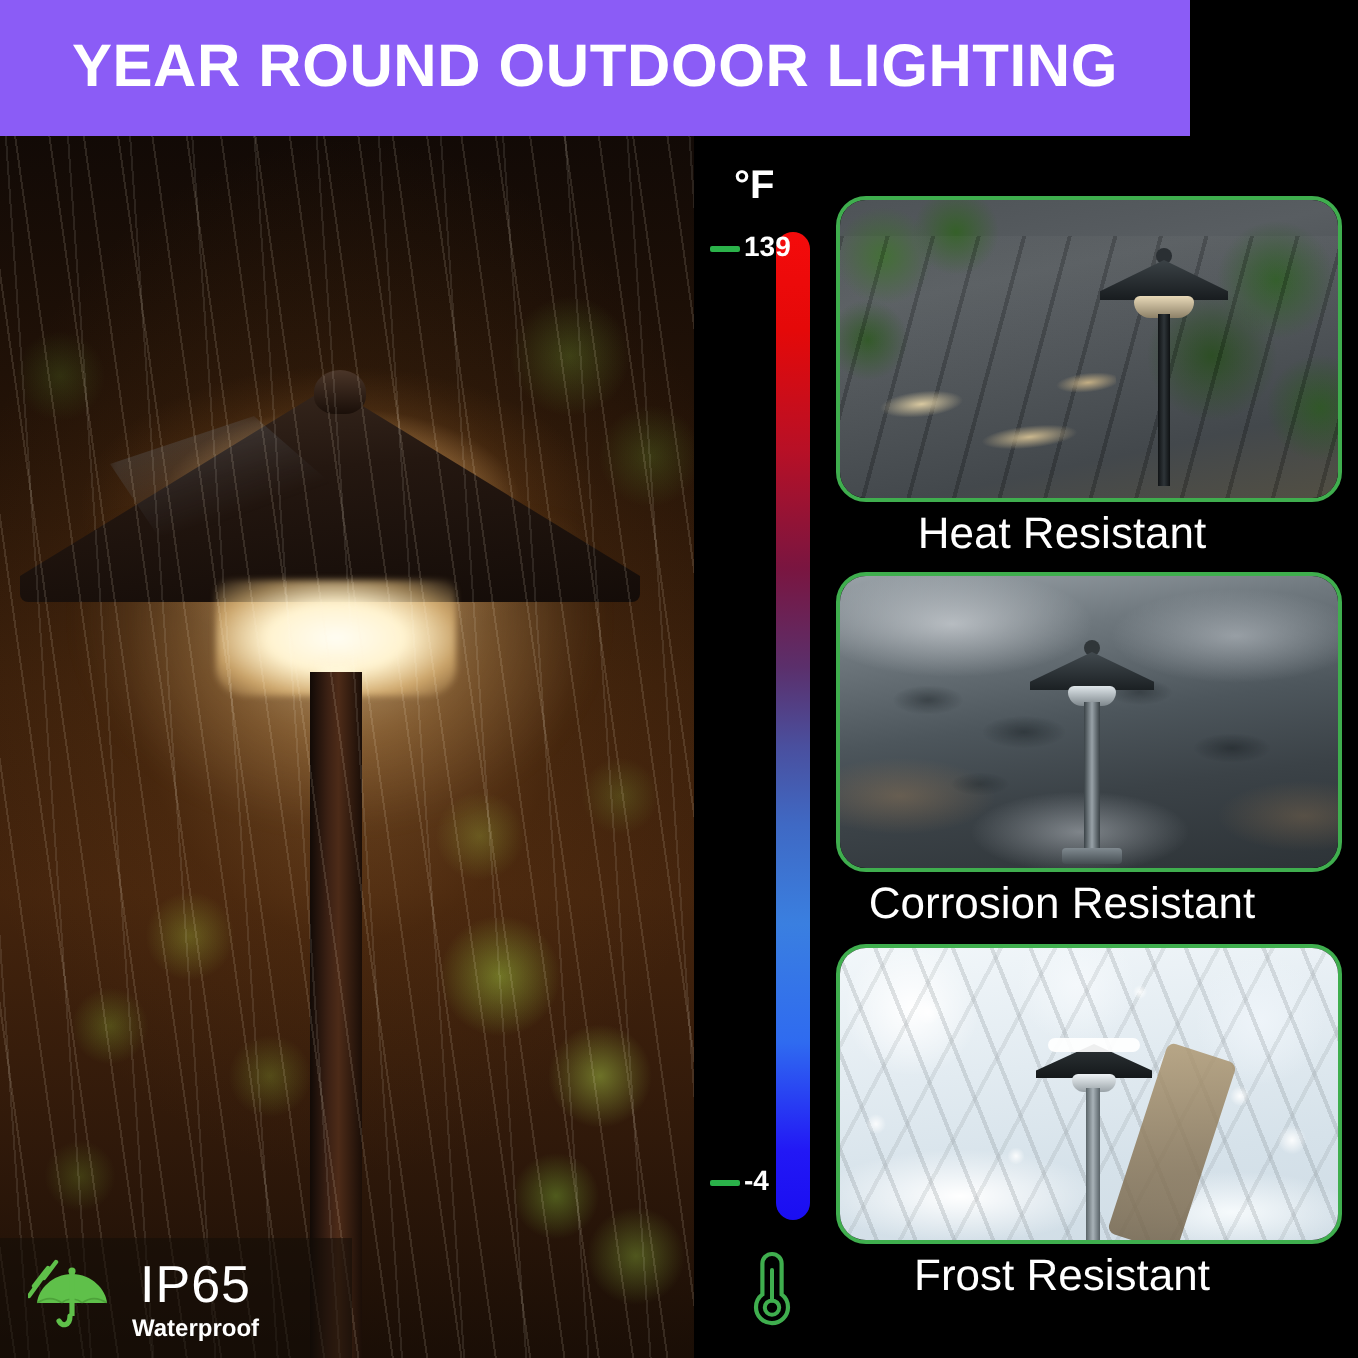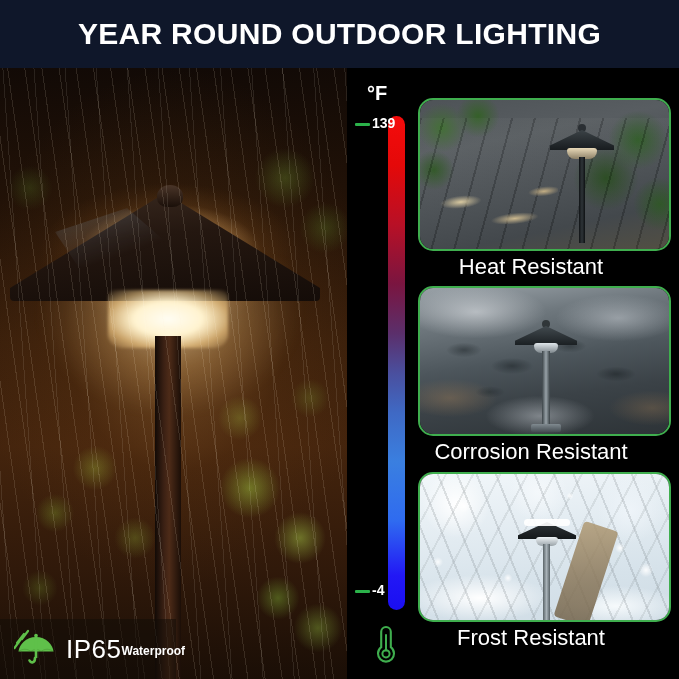--- a/index.html
+++ b/index.html
@@ -1,20 +1,20 @@
 <!DOCTYPE html>
 <html><head>
 <meta charset="utf-8">
 <style>
   html,body{margin:0;padding:0;background:#000;}
   body{width:679px;height:679px;overflow:hidden;font-family:"Liberation Sans",sans-serif;}
   .page{position:relative;width:679px;height:679px;background:#000;overflow:hidden;}
 
   
-  .header{position:absolute;left:0;top:0;width:679px;height:68px;background:#0f172a;
+  .header{position:absolute;left:0;top:0;width:595px;height:68px;background:#8b5cf6;
           display:flex;align-items:center;justify-content:center;}
   .header-title{color:#ffffff;font-size:30px;font-weight:bold;letter-spacing:0.3px;
                 white-space:nowrap;line-height:1;}
 
   
   .hero{position:absolute;left:0;top:68px;width:347px;height:611px;overflow:hidden;
         background:#1a0d05;}
   .hero-bg{position:absolute;inset:0;
     background:
       radial-gradient(ellipse 130px 70px at 170px 185px, rgba(255,246,225,0.98) 0%, rgba(255,228,170,0.85) 22%, rgba(255,190,110,0.42) 45%, rgba(180,110,40,0.12) 70%, rgba(0,0,0,0) 100%),
@@ -64,21 +64,21 @@
   .lamp-post{position:absolute;left:155px;top:268px;width:26px;height:343px;
     background:linear-gradient(90deg,#120a06 0%,#3c2114 35%,#4d2b18 55%,#1b0e07 100%);}
   .lamp-beam{position:absolute;left:160px;top:265px;width:16px;height:120px;
     background:linear-gradient(180deg,rgba(255,248,220,0.95),rgba(255,220,160,0));filter:blur(3px);}
 
   
   .ip-badge{position:absolute;left:0;bottom:0;width:176px;height:60px;
     background:rgba(18,12,8,0.55);display:flex;align-items:center;gap:8px;padding-left:14px;
     box-sizing:border-box;}
   .umbrella{position:relative;width:44px;height:42px;flex:0 0 auto;}
-  .ip-text{display:flex;flex-direction:row;align-items:center;line-height:1;}
+  .ip-text{display:flex;flex-direction:column;align-items:center;line-height:1;}
   .ip-main{color:#fff;font-size:26px;font-weight:400;letter-spacing:0.5px;}
   .ip-sub{color:#fff;font-size:12px;font-weight:bold;margin-top:3px;}
 
   
   .thermo{position:absolute;left:347px;top:68px;width:63px;height:611px;background:#000;}
   .thermo-unit{position:absolute;left:20px;top:14px;color:#fff;font-size:20px;font-weight:bold;}
   .thermo-bar{position:absolute;left:41px;top:48px;width:17px;height:494px;border-radius:9px;
     background:linear-gradient(180deg,
       #f50b0b 0%, #e40909 10%, #b81026 22%, #7a1540 34%,
       #5b2f6b 44%, #4a4f9e 52%, #3f69c4 60%, #3a7fe0 70%,

